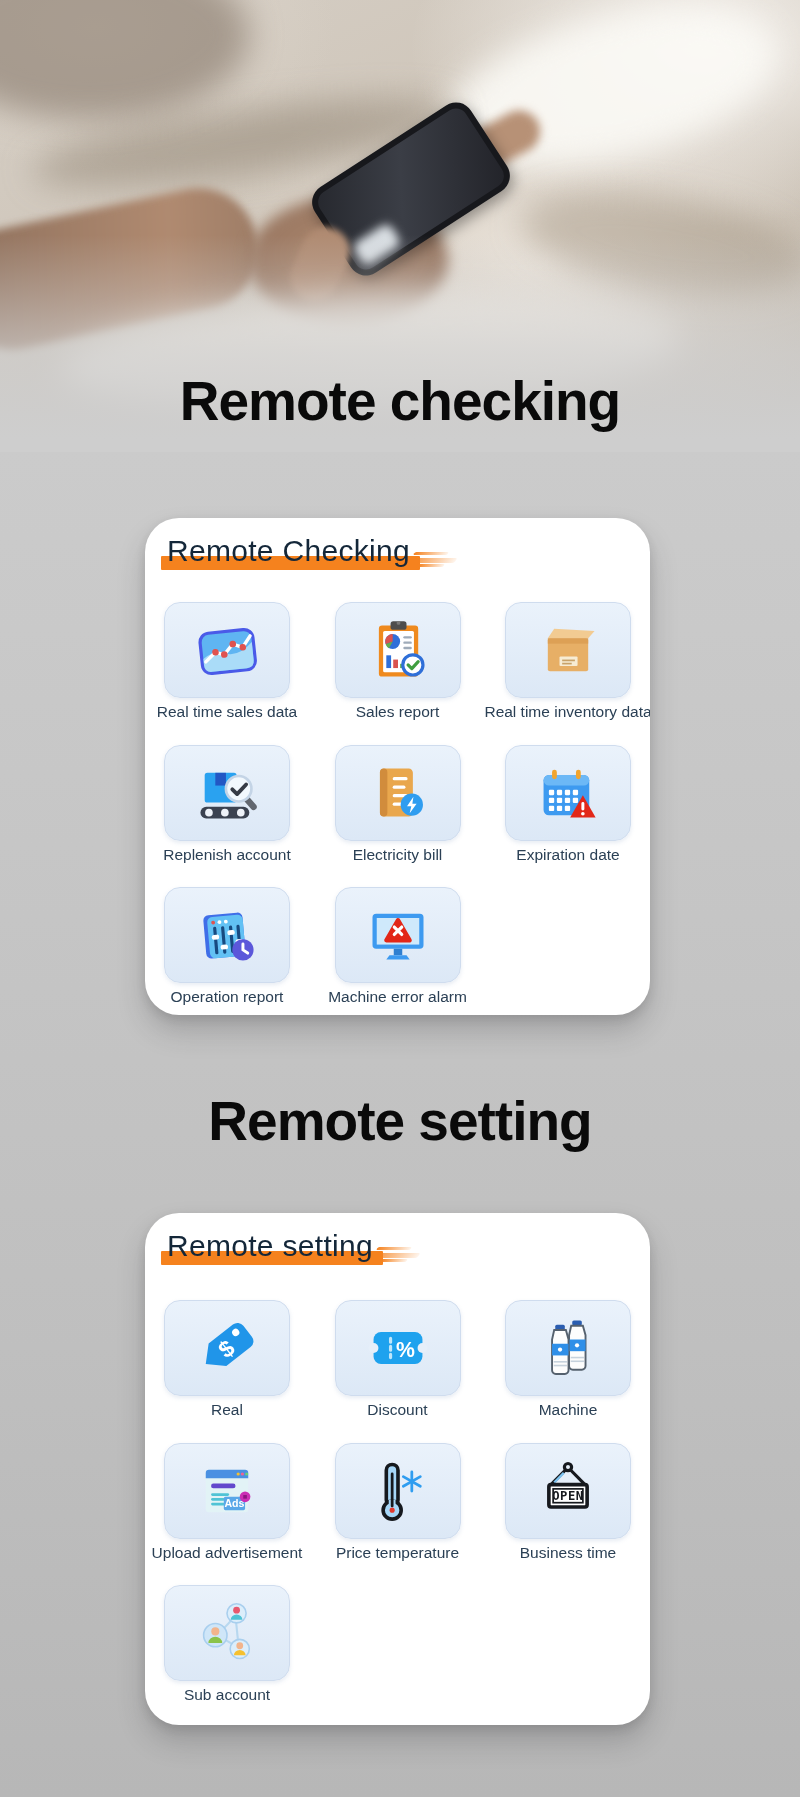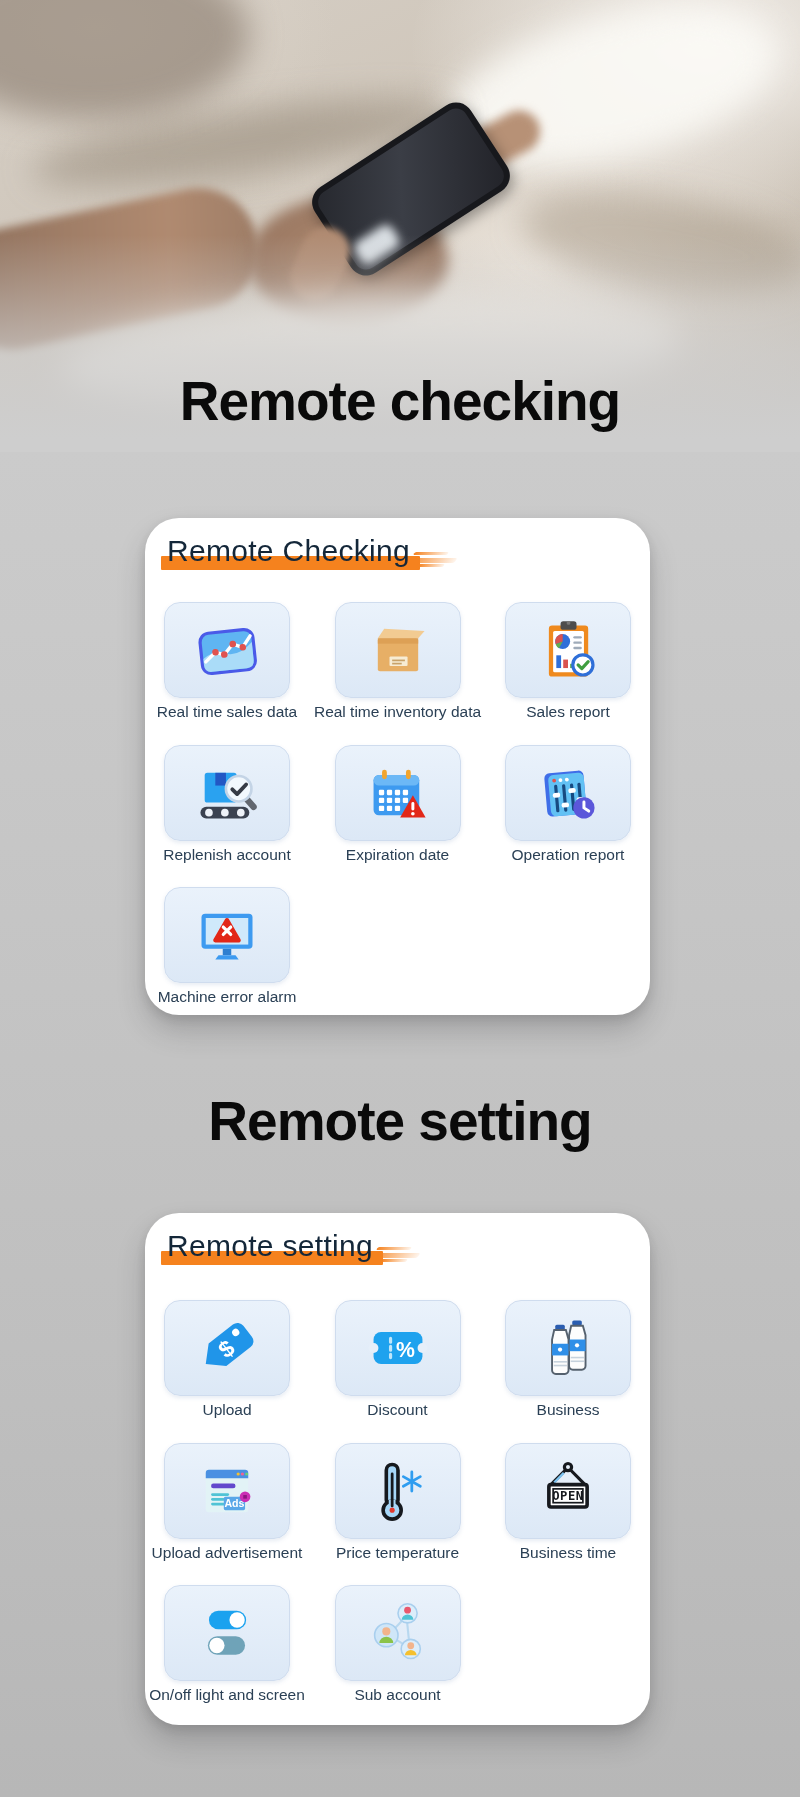--- a/index.html
+++ b/index.html
@@ -111,34 +111,20 @@
                 <circle cx="47" cy="31" r="3.1" fill="#e05350"></circle>
             </g>
           </svg>
         </div>
         <div class="tile-label">Real time sales data</div>
       </div>
 
       <div class="cell">
         <div class="tile">
           <svg class="ic" viewBox="0 0 64 64">
-            <polygon points="13,21 19,12 57,14 51,21" fill="#f2cb92"></polygon>
-            <rect x="13" y="21" width="38" height="31" rx="2" fill="#e7af66"></rect>
-            <rect x="13" y="21" width="38" height="5" fill="#dda055"></rect>
-            <rect x="24" y="38" width="17" height="9" rx="1" fill="#f7ecd4"></rect>
-            <rect x="26.5" y="41" width="12" height="1.6" fill="#c8a269"></rect>
-            <rect x="26.5" y="44" width="9" height="1.6" fill="#c8a269"></rect>
-          </svg>
-        </div>
-        <div class="tile-label">Real time inventory data</div>
-      </div>
-
-      <div class="cell">
-        <div class="tile">
-          <svg class="ic" viewBox="0 0 64 64">
             <rect x="14" y="9" width="37" height="48" rx="3" fill="#ef8a1e"></rect>
             <rect x="18" y="14" width="29" height="39" rx="1.5" fill="#ffffff"></rect>
             <rect x="25" y="5" width="15" height="8" rx="2.5" fill="#4d4d4d"></rect>
             <circle cx="32.5" cy="6.5" r="1.8" fill="#777777"></circle>
             <circle cx="27" cy="24" r="7" fill="#2f6fd8"></circle>
             <path d="M27 24 L27 17 A7 7 0 0 0 20.4 26.5 Z" fill="#d9534f"></path>
             <path d="M27 24 L20.4 26.5 A7 7 0 0 0 23.5 30.3 Z" fill="#64ad4f"></path>
             <rect x="37" y="19" width="8" height="2.2" rx="1.1" fill="#9fabb9"></rect>
             <rect x="37" y="24" width="8" height="2.2" rx="1.1" fill="#9fabb9"></rect>
             <rect x="37" y="29" width="8" height="2.2" rx="1.1" fill="#9fabb9"></rect>
@@ -148,34 +134,63 @@
             <circle cx="46" cy="46" r="9.5" fill="#ffffff" stroke="#2f6fd8" stroke-width="3"></circle>
             <path d="M41.5 46 l3.5 3.5 l6 -6.5" fill="none" stroke="#3f9e3f" stroke-width="3" stroke-linecap="round" stroke-linejoin="round"></path>
           </svg>
         </div>
         <div class="tile-label">Sales report</div>
       </div>
 
       <div class="cell">
         <div class="tile">
           <svg class="ic" viewBox="0 0 64 64">
+            <polygon points="13,21 19,12 57,14 51,21" fill="#f2cb92"></polygon>
+            <rect x="13" y="21" width="38" height="31" rx="2" fill="#e7af66"></rect>
+            <rect x="13" y="21" width="38" height="5" fill="#dda055"></rect>
+            <rect x="24" y="38" width="17" height="9" rx="1" fill="#f7ecd4"></rect>
+            <rect x="26.5" y="41" width="12" height="1.6" fill="#c8a269"></rect>
+            <rect x="26.5" y="44" width="9" height="1.6" fill="#c8a269"></rect>
+          </svg>
+        </div>
+        <div class="tile-label">Real time inventory data</div>
+      </div>
+
+      <div class="cell">
+        <div class="tile">
+          <svg class="ic" viewBox="0 0 64 64">
             <rect x="11" y="13" width="30" height="28" rx="2.5" fill="#2aa2f0"></rect>
             <rect x="21" y="13" width="10" height="12" fill="#2257c4"></rect>
             <rect x="7" y="45" width="46" height="11" rx="5.5" fill="#3b4250"></rect>
             <circle cx="15" cy="50.5" r="3.6" fill="#eef2f8"></circle>
               <circle cx="30" cy="50.5" r="3.6" fill="#eef2f8"></circle>
               <circle cx="45" cy="50.5" r="3.6" fill="#eef2f8"></circle>
             <line x1="50" y1="37" x2="57" y2="45" stroke="#62676f" stroke-width="6" stroke-linecap="round"></line>
             <circle cx="43" cy="28" r="12" fill="#f2f8fd" stroke="#c4d4e6" stroke-width="2.5"></circle>
             <path d="M37 28.5 l4.5 4.5 l8.5 -9" fill="none" stroke="#363b45" stroke-width="3.6" stroke-linecap="round" stroke-linejoin="round"></path>
           </svg>
         </div>
         <div class="tile-label">Replenish account</div>
       </div>
 
+      <div class="cell">
+        <div class="tile">
+          <svg class="ic" viewBox="0 0 64 64">
+            <rect x="15" y="9" width="31" height="45" rx="4" fill="#e9a74d"></rect>
+            <rect x="15" y="9" width="7" height="45" rx="3.5" fill="#d18c3c"></rect>
+            <rect x="27" y="17" width="14" height="3" rx="1.5" fill="#ffffff"></rect>
+            <rect x="27" y="25" width="12" height="3" rx="1.5" fill="#ffffff"></rect>
+            <rect x="27" y="33" width="14" height="3" rx="1.5" fill="#ffffff"></rect>
+            <rect x="27" y="41" width="9" height="3" rx="1.5" fill="#ffffff"></rect>
+            <circle cx="45" cy="43" r="10.5" fill="#2f9df0"></circle>
+            <polygon points="46.5,35.5 40.5,44.5 44.5,44.5 43,51 49.5,42 45.5,42" fill="#ffffff"></polygon>
+          </svg>
+        </div>
+        <div class="tile-label">Electricity bill</div>
+      </div>
 
       <div class="cell">
         <div class="tile">
           <svg class="ic" viewBox="0 0 64 64">
             <rect x="9" y="15" width="43" height="38" rx="5" fill="#3d9af0"></rect>
             <rect x="9" y="15" width="43" height="10" rx="5" fill="#6cb8f6"></rect>
             <rect x="17" y="10" width="4.5" height="9" rx="2.2" fill="#f2a52e"></rect>
             <rect x="39.5" y="10" width="4.5" height="9" rx="2.2" fill="#f2a52e"></rect>
             <g fill="#ffffff">
               <rect x="14" y="29" width="5" height="5" rx="1"></rect>
@@ -259,21 +274,21 @@
       <div class="cell">
         <div class="tile">
           <svg class="ic" viewBox="0 0 64 64">
             <g transform="rotate(-38 32 32)">
               <path d="M7 31.5 L21 18 H50 a7 7 0 0 1 7 7 v13 a7 7 0 0 1 -7 7 H21 Z" fill="#2095e9"></path>
               <circle cx="47.5" cy="25.5" r="3.4" fill="#ffffff"></circle>
               <text x="31" y="40" text-anchor="middle" font-size="22" font-weight="bold" fill="#ffffff">$</text>
             </g>
           </svg>
         </div>
-        <div class="tile-label">Upload</div>
+        <div class="tile-label">Real</div>
       </div>
 
       <div class="cell">
         <div class="tile">
           <svg class="ic" viewBox="0 0 64 64">
             <rect x="9" y="17" width="46" height="30" rx="7" fill="#1ea2ee"></rect>
             <circle cx="9" cy="32" r="4.6" fill="#e6eff9"></circle>
             <circle cx="55" cy="32" r="4.6" fill="#e6eff9"></circle>
             <line x1="25" y1="23" x2="25" y2="41" stroke="#bfe6fa" stroke-width="3" stroke-dasharray="3.5 4" stroke-linecap="round"></line>
             <text x="39" y="40" text-anchor="middle" font-size="20" font-weight="bold" fill="#ffffff">%</text>
@@ -292,21 +307,21 @@
             <line x1="34.5" y1="41" x2="47" y2="41" stroke="#c6d2dd" stroke-width="1.5"></line>
             <line x1="34.5" y1="44.5" x2="47" y2="44.5" stroke="#c6d2dd" stroke-width="1.5"></line>
             <rect x="20" y="10" width="9" height="5" rx="1.5" fill="#2a5db0"></rect>
             <path d="M19 15 h11 l2.5 9 v29 a3.5 3.5 0 0 1 -3.5 3.5 h-8.5 a3.5 3.5 0 0 1 -3.5 -3.5 v-29 z" fill="#fdfdfd" stroke="#55616e" stroke-width="1.8"></path>
             <rect x="17" y="28" width="15.5" height="11" fill="#2f8fe8"></rect>
             <circle cx="24.5" cy="33.5" r="2" fill="#ffffff"></circle>
             <line x1="18.5" y1="45" x2="31" y2="45" stroke="#c6d2dd" stroke-width="1.5"></line>
             <line x1="18.5" y1="48.5" x2="31" y2="48.5" stroke="#c6d2dd" stroke-width="1.5"></line>
           </svg>
         </div>
-        <div class="tile-label">Business</div>
+        <div class="tile-label">Machine</div>
       </div>
 
 
       <div class="cell">
         <div class="tile">
           <svg class="ic" viewBox="0 0 64 64">
             <rect x="12" y="12" width="40" height="40" rx="3" fill="#e2f3f6"></rect>
             <path d="M12 15 a3 3 0 0 1 3 -3 h34 a3 3 0 0 1 3 3 v5 h-40 z" fill="#4a90e2"></path>
             <circle cx="42.5" cy="16" r="1.5" fill="#f5c02f"></circle>
               <circle cx="46.5" cy="16" r="1.5" fill="#f06292"></circle>
@@ -350,31 +365,20 @@
             <line x1="34.2" y1="12" x2="48" y2="26" stroke="#16191e" stroke-width="3"></line>
             <line x1="28" y1="15" x2="19" y2="24" stroke="#7ec3f0" stroke-width="2.2"></line>
             <rect x="14" y="26" width="36" height="21" rx="2" fill="#ffffff" stroke="#16191e" stroke-width="3.4"></rect>
             <rect x="18" y="30" width="28" height="13" fill="none" stroke="#16191e" stroke-width="1.6"></rect>
             <text x="32" y="40.8" text-anchor="middle" font-size="11.5" font-weight="bold" fill="#16191e" style="font-family:'DejaVu Sans Mono',monospace;letter-spacing:.5px">OPEN</text>
           </svg>
         </div>
         <div class="tile-label">Business time</div>
       </div>
 
-      <div class="cell">
-        <div class="tile">
-          <svg class="ic" viewBox="0 0 64 64">
-            <rect x="15" y="11" width="35" height="17.5" rx="8.75" fill="#1ba2ef"></rect>
-            <circle cx="41.5" cy="19.75" r="7.2" fill="#ffffff"></circle>
-            <rect x="14" y="35" width="35" height="17.5" rx="8.75" fill="#6fa3b8"></rect>
-            <circle cx="22.5" cy="43.75" r="7.2" fill="#ffffff"></circle>
-          </svg>
-        </div>
-        <div class="tile-label">On/off light and screen</div>
-      </div>
 
       <div class="cell">
         <div class="tile">
           <svg class="ic" viewBox="0 0 64 64">
             <g stroke="#b8d8ef" stroke-width="2">
               <line x1="40" y1="16" x2="23" y2="34"></line>
                 <line x1="23" y1="34" x2="43" y2="46"></line>
                 <line x1="40" y1="16" x2="43" y2="46"></line>
             </g>
             <circle cx="41" cy="13.5" r="9" fill="#dceefb" stroke="#a9cfee" stroke-width="1.5"></circle>

